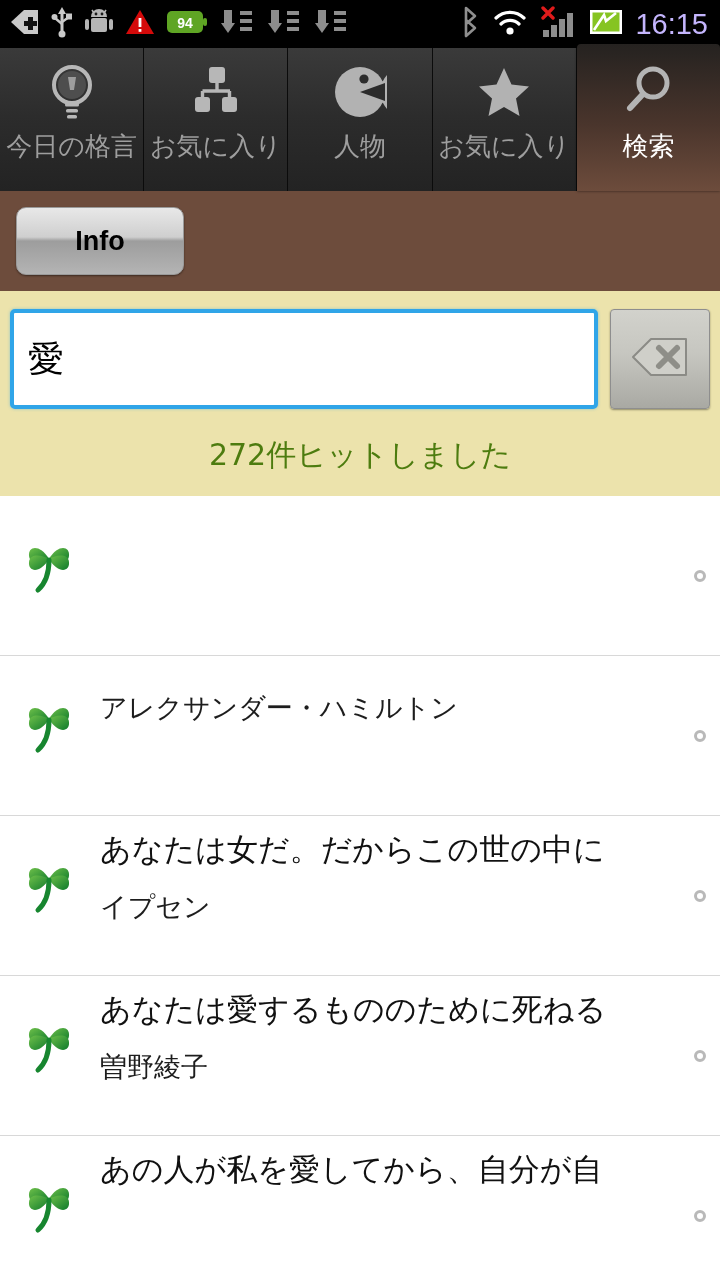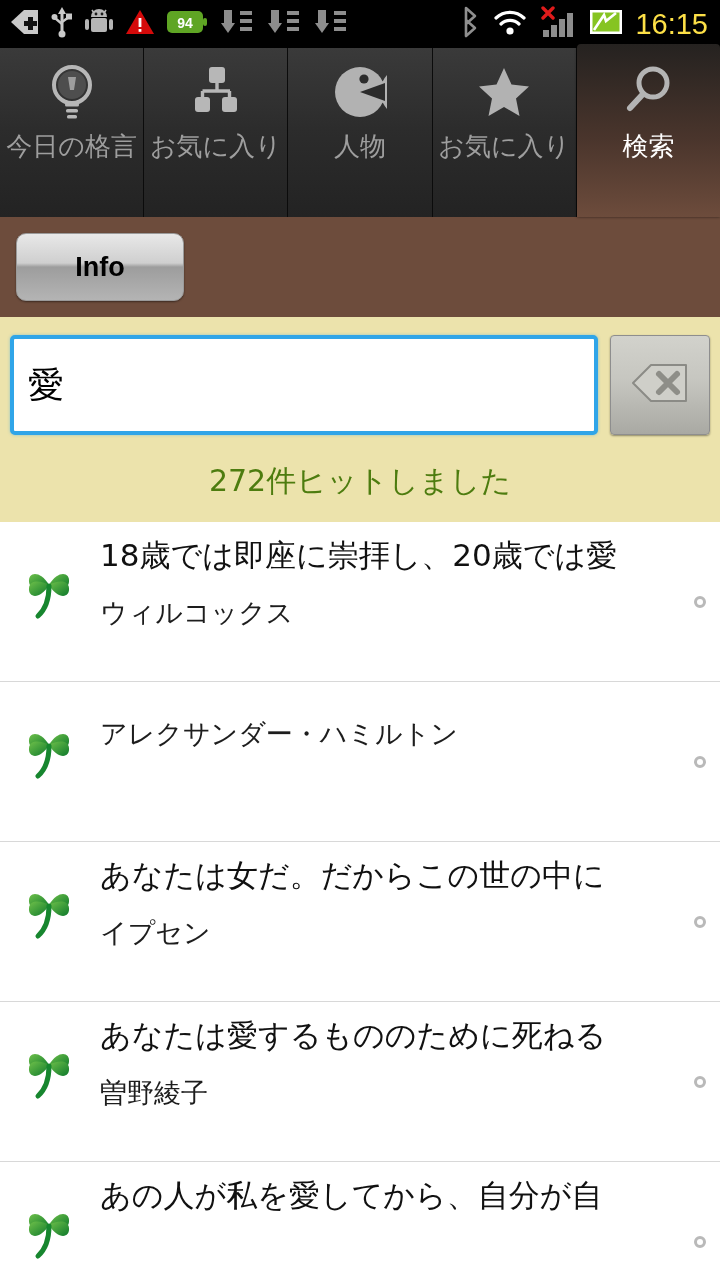--- a/index.html
+++ b/index.html
@@ -18,28 +18,28 @@
     padding:0 10px;
     position:relative;
   }
   .sb-left { display:flex; align-items:center; gap:11px; }
   .sb-right {
     display:flex; align-items:center; gap:12px;
     position:absolute; right:12px; top:0; height:48px;
   }
   .sb-ico { display:block; }
   .sb-clock {
-    color:#fde047; font-size:29px; font-weight:400;
+    color:#c4b5fd; font-size:29px; font-weight:400;
     letter-spacing:0px; line-height:48px;
     font-family:"Liberation Sans", sans-serif;
   }
 
   
   .tabbar {
-    height:169px; width:100%;
+    height:143px; width:100%;
     background:#000000;
     display:flex; align-items:stretch;
     position:relative;
   }
   .tab {
     flex:1 1 0;
     background:linear-gradient(180deg,#3a3a3a 0%,#2c2c2c 48%,#232323 100%);
     border-right:1px solid #0b0b0b;
     display:flex; flex-direction:column;
     align-items:center; justify-content:flex-start;
@@ -376,24 +376,20 @@
               <stop offset="100%" stop-color="#0e7a2b"></stop>
         </linearGradient>
           </defs>
         <path d="M29,27 C20,12 8,14 9,24 C10,33 22,31 29,27 Z" fill="url(#cg1)"></path>
         <path d="M29,27 C38,12 50,14 49,24 C48,33 36,31 29,27 Z" fill="url(#cg1)"></path>
         <path d="M29,27 C20,42 8,40 9,30 C10,21 22,23 29,27 Z" fill="url(#cg1)"></path>
         <path d="M29,27 C38,42 50,40 49,30 C48,21 36,23 29,27 Z" fill="url(#cg1)"></path>
         <path d="M29,28 C29,40 27,50 18,58" stroke="#17862f" stroke-width="5" fill="none" stroke-linecap="round"></path>
       </svg>
     </div>
-    <div class="row-body">
-      <div class="row-quote">18歳では即座に崇拝し、20歳では愛</div>
-      <div class="row-author">ウィルコックス</div>
-    </div>
     <span class="row-dot"></span>
   </div>
 
   <div class="row">
     <div class="row-ico">
       <svg width="60" height="64" viewBox="0 0 60 64">
         <defs>
             <linearGradient id="cg2" x1="0" y1="0" x2="1" y2="1">
           <stop offset="0%" stop-color="#6fc04a"></stop>
               <stop offset="100%" stop-color="#0e7a2b"></stop>

